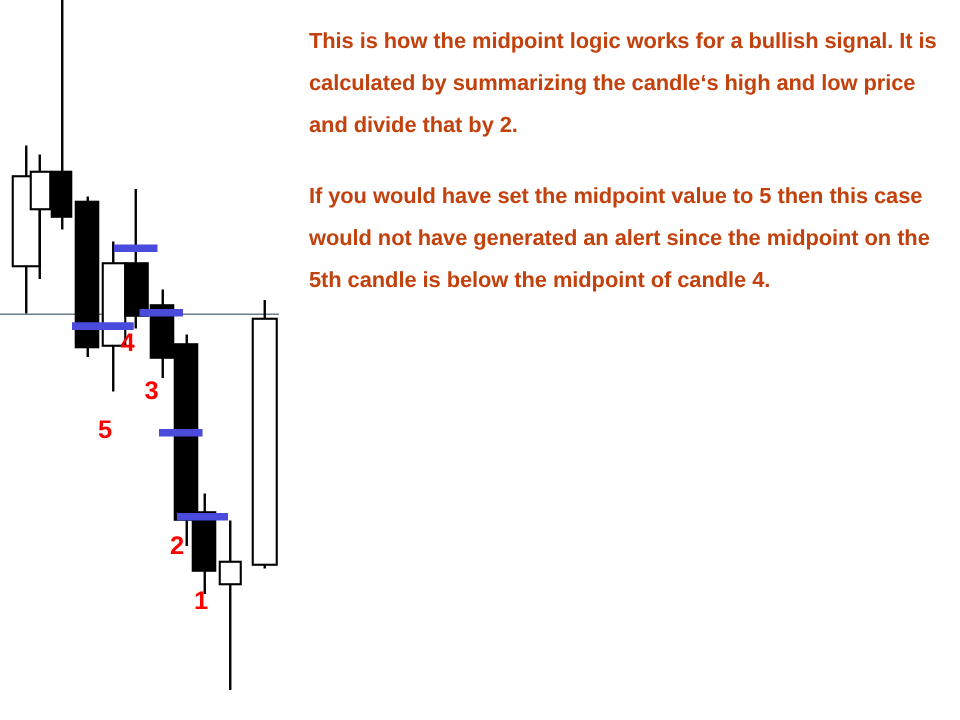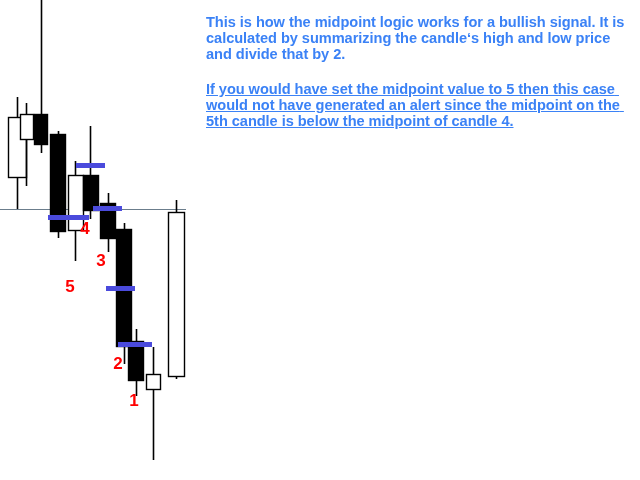--- a/index.html
+++ b/index.html
@@ -39,27 +39,27 @@
   #text-panel {
     position: absolute;
     left: 206px;
     top: 14px;
     width: 426px;
   }
   .para {
     font-family: "Liberation Sans", sans-serif;
     font-size: 14.6px;
     font-weight: bold;
-    line-height: 16px;
-    color: #3b82f6;
+    line-height: 28px;
+    color: #c2410c;
     letter-spacing: -0.05px;
     margin: 0 0 19px 0;
     white-space: pre-wrap;
   }
-  .para:last-child { margin-bottom: 12px; text-decoration: underline; }
+  .para:last-child { margin-bottom: 12px; }
 </style>
 </head>
 <body>
 
 <div id="page">
 
   <div id="chart-panel">
     <svg id="chart-svg" viewBox="0 0 200 480" xmlns="http://www.w3.org/2000/svg">
       <g id="reference-line-group">
           <line x1="0" y1="209.5" x2="186" y2="209.5" stroke="#6b7d8c" stroke-width="1"></line>

